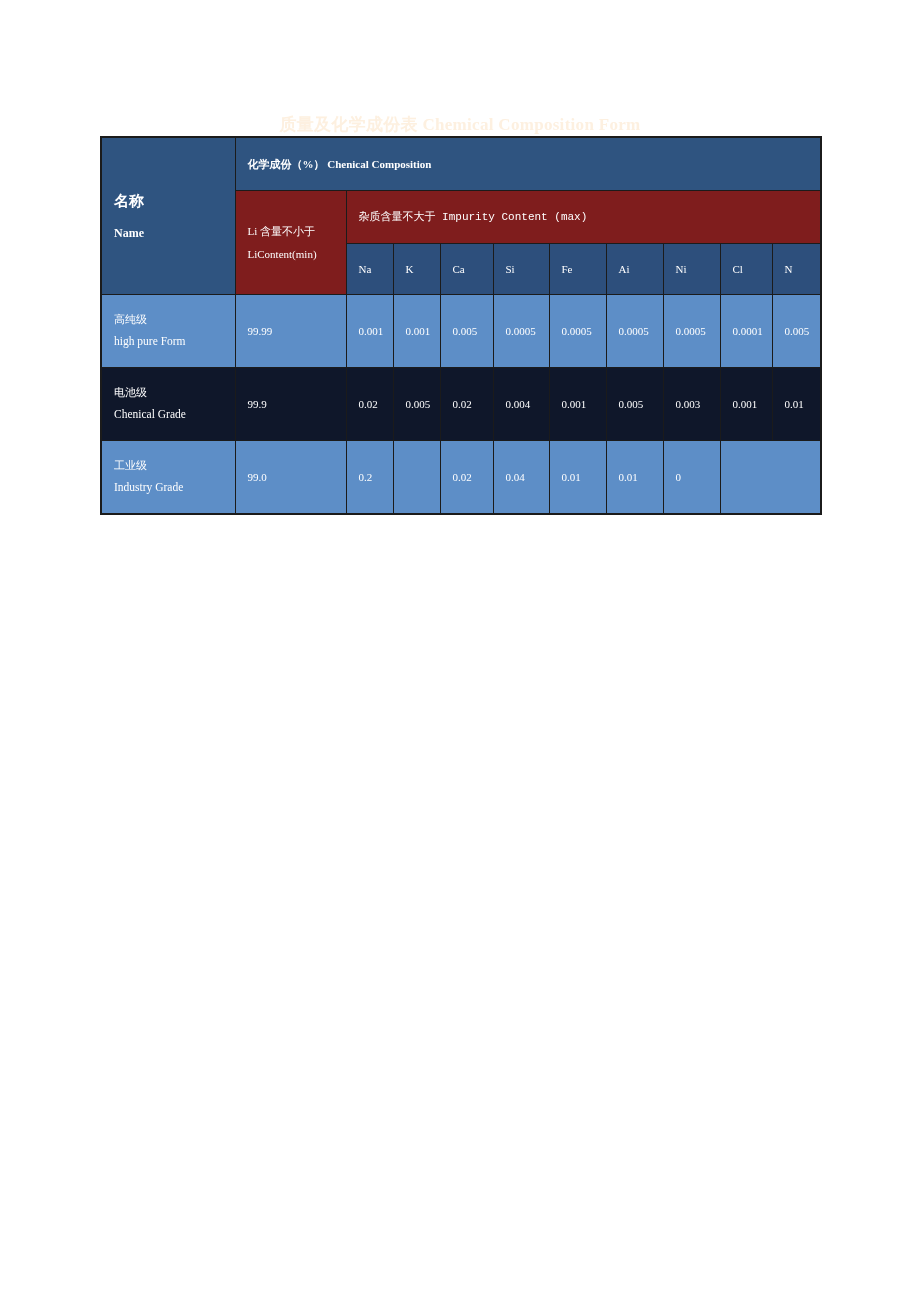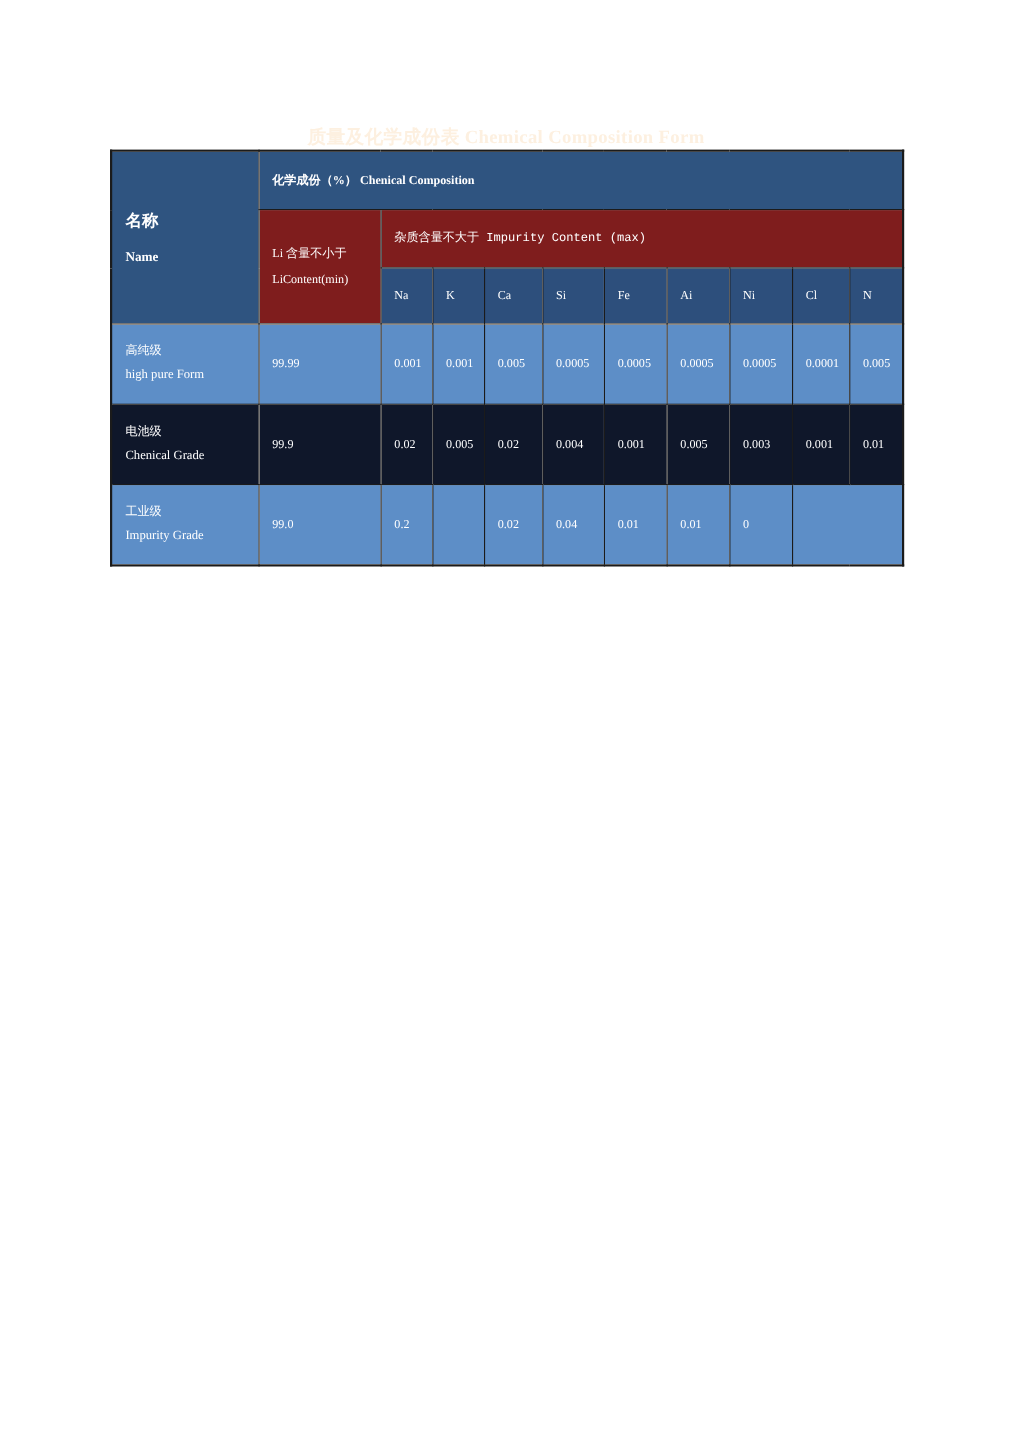--- a/index.html
+++ b/index.html
@@ -217,21 +217,21 @@
         <td class="row-dark val">0.001</td>
         <td class="row-dark val">0.005</td>
         <td class="row-dark val">0.003</td>
         <td class="row-dark val">0.001</td>
         <td class="row-dark val">0.01</td>
       </tr>
 
       <tr class="data-row">
         <td class="row-light name-cell">
           <span class="cn">工业级</span>
-          <span class="en">Impurity Grade</span>
+          <span class="en">Industry Grade</span>
         </td>
         <td class="row-light val">99.0</td>
         <td class="row-light val">0.2</td>
         <td class="row-light val"></td>
         <td class="row-light val">0.02</td>
         <td class="row-light val">0.04</td>
         <td class="row-light val">0.01</td>
         <td class="row-light val">0.01</td>
         <td class="row-light val">0</td>
         <td class="row-light val" colspan="2"></td>

